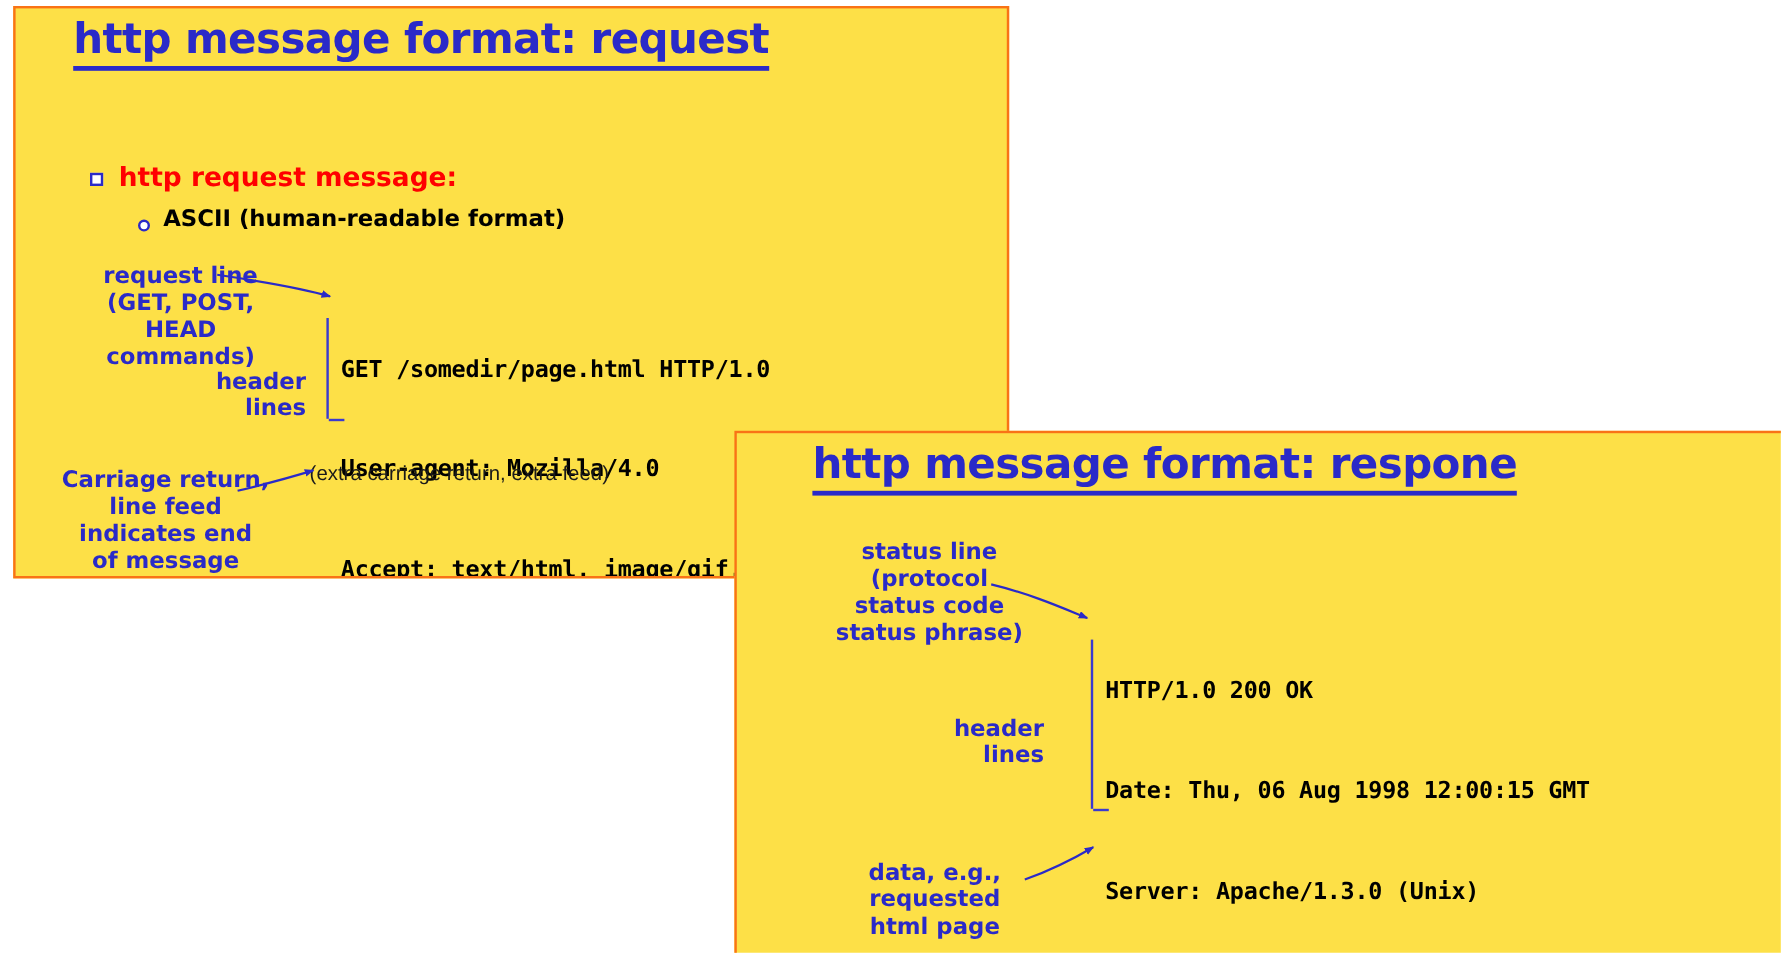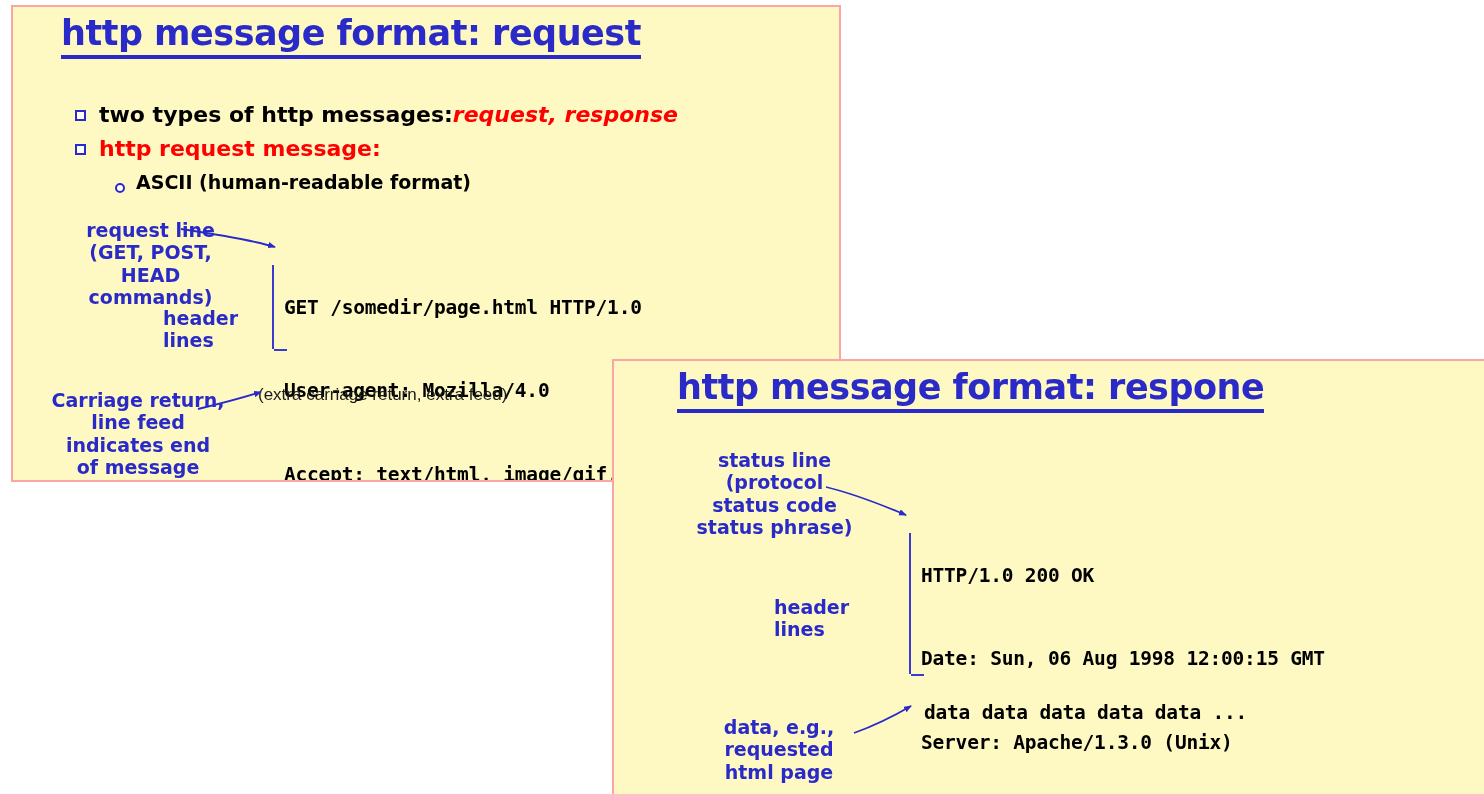--- a/index.html
+++ b/index.html
@@ -10,22 +10,22 @@
   body {
     width: 1484px;
     height: 794px;
     position: relative;
     overflow: hidden;
     font-family: "DejaVu Sans", sans-serif;
   }
 
   .slide {
     position: absolute;
-    background: #fef9c3;
-    border: 2px solid #fca5a5;
+    background: #fde047;
+    border: 2px solid #f97316;
     box-sizing: border-box;
     overflow: hidden;
   }
 
   
   #slide-request {
     left: 11px;
     top: 5px;
     width: 830px;
     height: 477px;
@@ -108,21 +108,21 @@
   
   .annot {
     position: absolute;
     color: #2a2ac8;
     font-family: "DejaVu Sans", sans-serif;
     font-weight: bold;
     font-size: 19px;
     line-height: 1.18;
     white-space: pre-line;
   }
-  .annot.right { text-align: left; }
+  .annot.right { text-align: right; }
   .annot.center { text-align: center; }
 
   
   .code-block {
     position: absolute;
     font-family: "DejaVu Sans Mono", monospace;
     font-size: 19.5px;
     font-weight: bold;
     color: #000000;
     line-height: 1.43;
@@ -173,25 +173,20 @@
     pointer-events: none;
   }
 </style>
 </head>
 <body>
 
 <div class="slide" id="slide-request">
 
   <div class="slide-title" id="title-request">http message format: request</div>
 
-  <div class="bullet-row" style="left:62px; top:96px;">
-    <span class="sq-bullet"></span>
-    <span class="txt-black">two types of http messages: </span>
-    <span class="red-italic">request, response</span>
-  </div>
 
   <div class="bullet-row" style="left:62px; top:130px;">
     <span class="sq-bullet"></span>
     <span class="txt-red">http request message:</span>
   </div>
 
   <div class="sub-bullet-row" style="left:102px; top:164px;align-items:flex-end;">
     <span class="circ-bullet"></span>
     <span>ASCII (human-readable format)</span>
   </div>
@@ -248,28 +243,27 @@
 lines</div>
 
   <div class="annot center" style="left:90px; top:355px; width:150px;">data, e.g.,
 requested
 html page</div>
 
   <div class="bracket no-top" style="left:295px; top:172px; width:13px; height:141px;"></div>
 
   <div class="code-block" style="left:307px; top:145px;">
     <div class="code-line">HTTP/1.0 200 OK</div>
-    <div class="code-line">Date: Sun, 06 Aug 1998 12:00:15 GMT</div>
+    <div class="code-line">Date: Thu, 06 Aug 1998 12:00:15 GMT</div>
     <div class="code-line">Server: Apache/1.3.0 (Unix)</div>
     
     
     
   </div>
 
-  <div class="code-block" style="left:310px; top:338px;">data data data data data ...</div>
 
   <svg class="arrow-layer" width="866" height="444">
     <defs>
       <marker id="ah-blue-3" markerWidth="9" markerHeight="9" refX="7" refY="3.2" orient="auto" markerUnits="userSpaceOnUse">
         <path d="M0,0 L8,3.2 L0,6.4 Z" fill="#2a2ac8"></path>
       </marker>
       <marker id="ah-blue-4" markerWidth="9" markerHeight="9" refX="7" refY="3.2" orient="auto" markerUnits="userSpaceOnUse">
         <path d="M0,0 L8,3.2 L0,6.4 Z" fill="#2a2ac8"></path>
       </marker>
     </defs>

